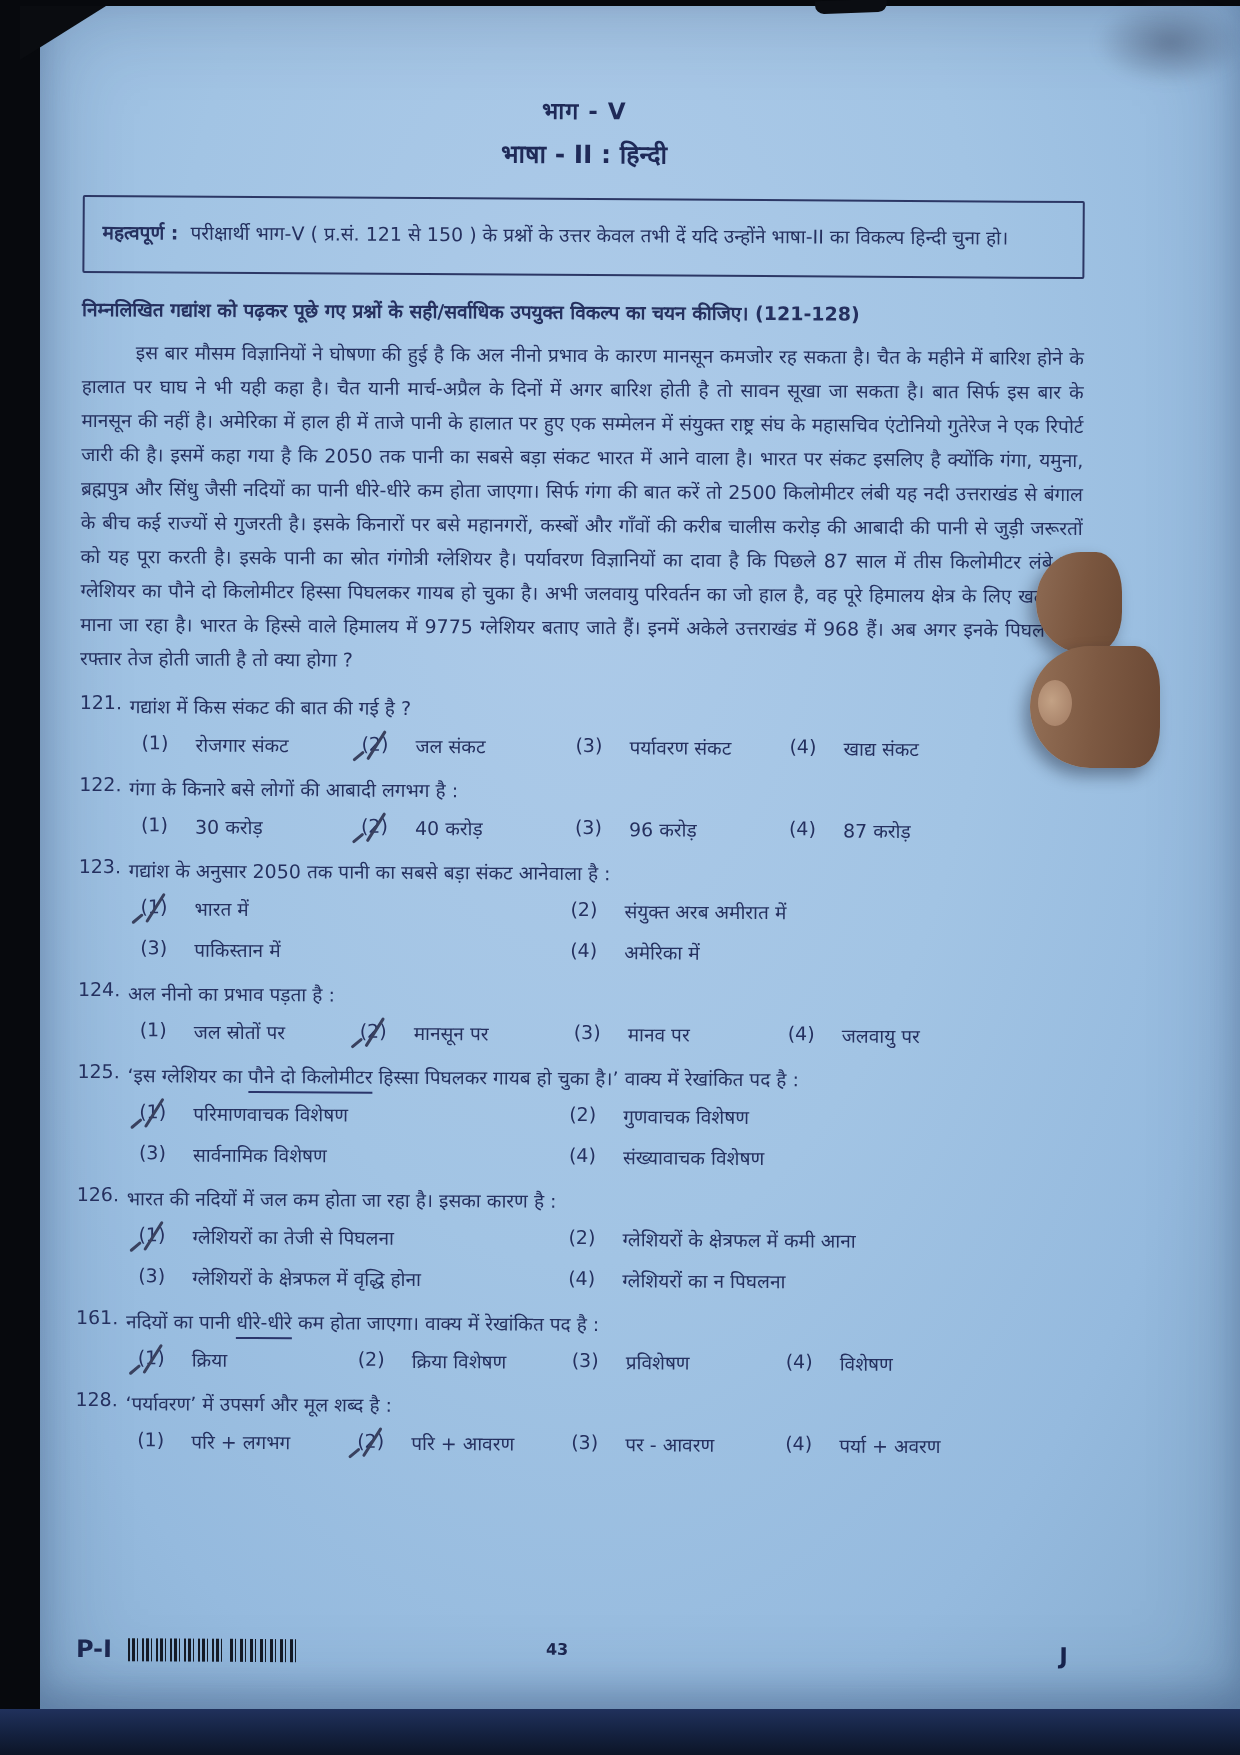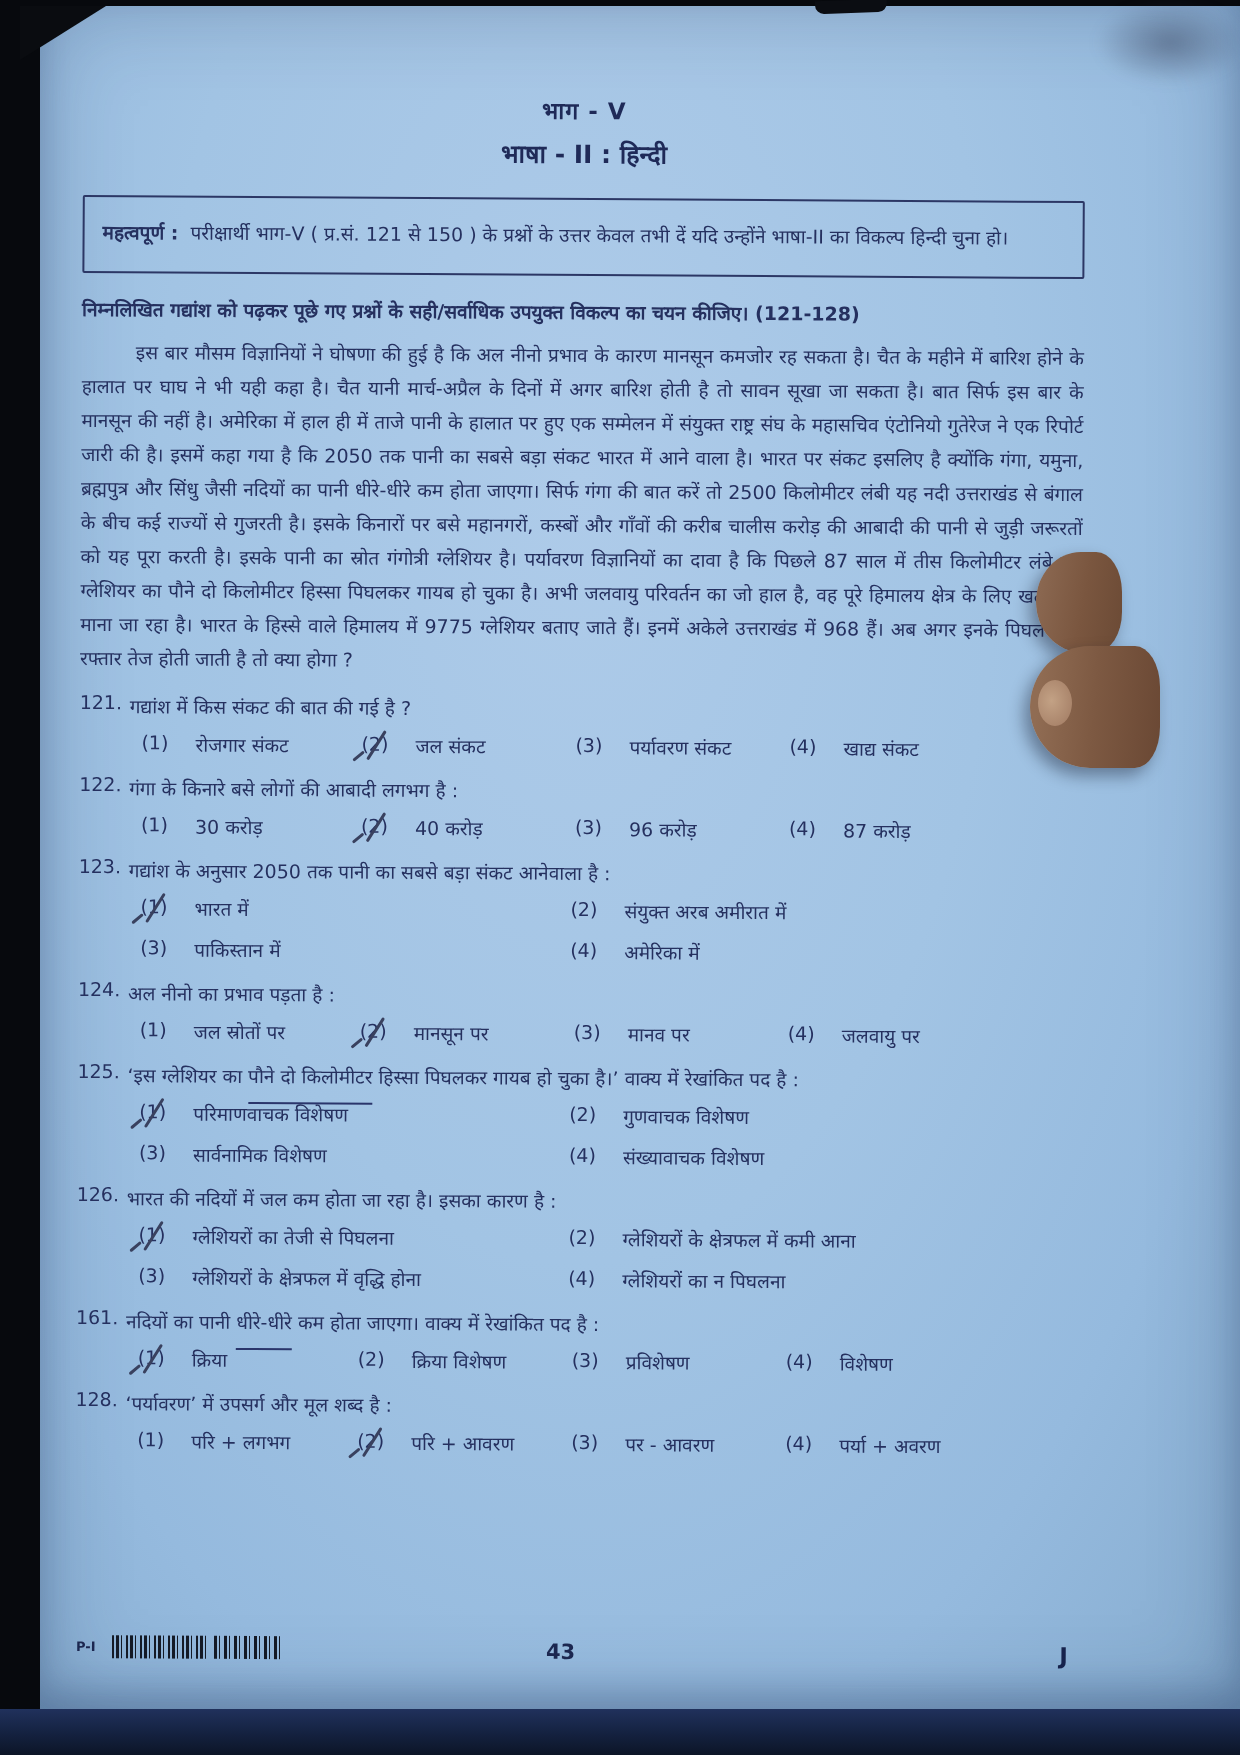--- a/index.html
+++ b/index.html
@@ -69,33 +69,33 @@
   .opt{display:flex;}
   .onum{min-width:38px;position:relative;margin-right:16px;}
   .marked::after{
     content:"";position:absolute;left:-2px;top:11px;width:34px;height:3px;
     background:#39415f;border-radius:2px;transform:rotate(-58deg);
   }
   .marked::before{
     content:"";position:absolute;left:-10px;top:22px;width:14px;height:2.5px;
     background:#39415f;border-radius:2px;transform:rotate(-40deg);
   }
-  .ul{border-bottom:2px solid #2a356b;padding-bottom:15px;}
+  .ul{border-bottom:2px solid #2a356b;padding-bottom:4px;}
   .footer{position:absolute;left:2px;right:8px;bottom:26px;height:30px;}
   .fleft{position:absolute;left:0;top:0;display:flex;align-items:center;}
-  .pcode{font-weight:700;font-size:13px;color:#1c2750;}
+  .pcode{font-weight:700;font-size:24px;color:#1c2750;}
   .barcode{
     margin-left:16px;width:96px;height:23px;
     background:repeating-linear-gradient(90deg,#141a26 0 2px,transparent 2px 4px,#141a26 4px 7px,transparent 7px 9px,#141a26 9px 10px,transparent 10px 14px);
   }
   .barcode2{
     margin-left:6px;width:70px;height:23px;
     background:repeating-linear-gradient(90deg,#141a26 0 3px,transparent 3px 5px,#141a26 5px 6px,transparent 6px 10px);
   }
-  .pageno{position:absolute;left:470px;top:2px;font-weight:700;font-size:21px;color:#1c2750;}
+  .pageno{position:absolute;left:470px;top:2px;font-weight:700;font-size:16px;color:#1c2750;}
   .jcode{position:absolute;right:0;top:2px;font-weight:700;font-size:23px;color:#16224c;}
 </style>
 </head>
 <body>
 
 <div class="paper">
   <div class="content">
 
     <div class="part-title">भाग - V</div>
     <div class="subject-title">भाषा - II  :  हिन्दी</div>

